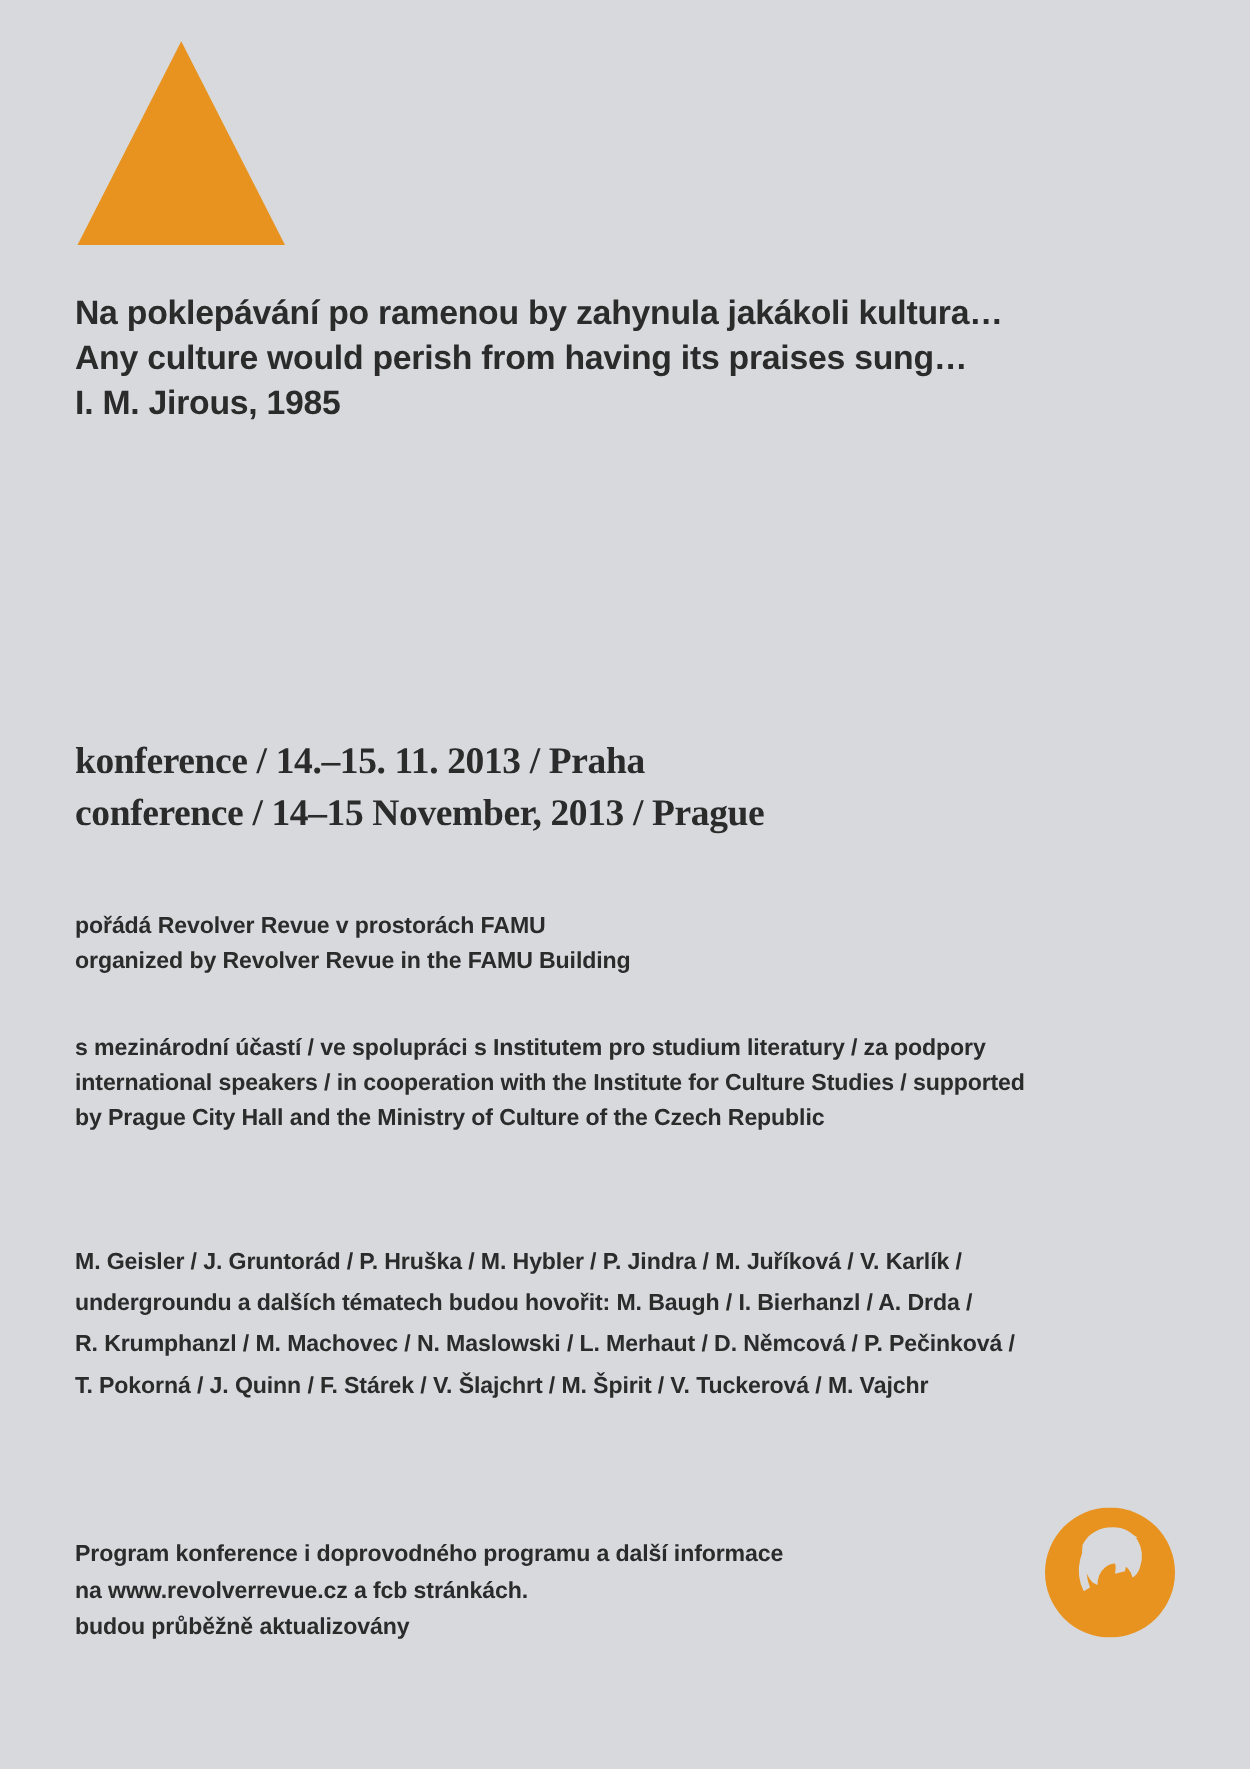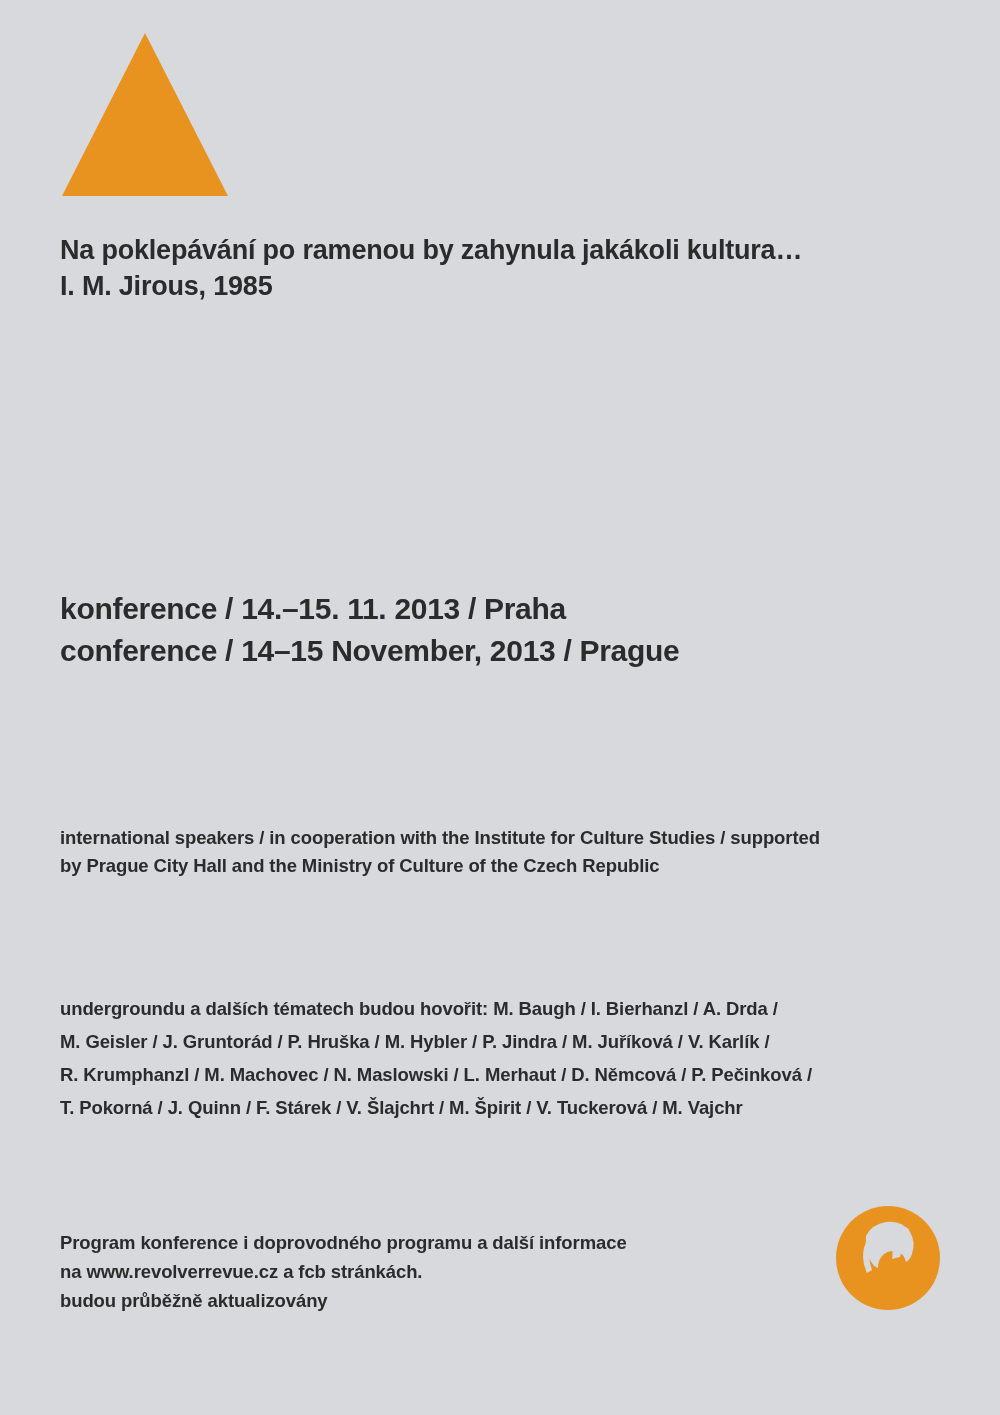--- a/index.html
+++ b/index.html
@@ -56,20 +56,21 @@
     color: #e8931f;
     line-height: 84px;
     white-space: nowrap;
   }
 
   .dates-block {
     position: absolute;
     left: 60px;
     top: 588px;
     width: 900px;
+    font-family: Liberation Serif, serif;
   }
   .dates-line {
     font-size: 30px;
     font-weight: bold;
     line-height: 42px;
     letter-spacing: -0.3px;
     color: #2b2b2b;
     white-space: nowrap;
   }
 
@@ -111,38 +112,44 @@
 <div class="poster">
 
   <div class="triangle-logo">
     <svg width="170" height="170" viewBox="0 0 170 170" aria-hidden="true">
       <polygon points="85,5 168,168 2,168" fill="#e8931f"></polygon>
     </svg>
   </div>
 
   <div class="quote-block">
     <div class="quote-line">Na poklepávání po ramenou by zahynula jakákoli kultura…</div>
+    <div class="quote-line">Any culture would perish from having its praises sung…</div>
     <div class="quote-line">I. M. Jirous, 1985</div>
   </div>
 
 
   <div class="dates-block">
     <div class="dates-line">konference / 14.–15. 11. 2013 / Praha</div>
     <div class="dates-line">conference / 14–15 November, 2013 / Prague</div>
   </div>
 
+  <div class="info-block" id="organizer-block">
+    <div class="info-line">pořádá Revolver Revue v prostorách FAMU</div>
+    <div class="info-line">organized by Revolver Revue in the FAMU Building</div>
+  </div>
 
   <div class="info-block" id="support-block">
+    <div class="info-line">s mezinárodní účastí / ve spolupráci s Institutem pro studium literatury / za podpory</div>
     <div class="info-line">international speakers / in cooperation with the Institute for Culture Studies / supported</div>
     <div class="info-line">by Prague City Hall and the Ministry of Culture of the Czech Republic</div>
   </div>
 
   <div class="info-block" id="speakers-block">
+    <div class="info-line">M. Geisler / J. Gruntorád / P. Hruška / M. Hybler / P. Jindra / M. Juříková / V. Karlík /</div>
     <div class="info-line">undergroundu a dalších tématech budou hovořit: M. Baugh / I. Bierhanzl / A. Drda /</div>
-    <div class="info-line">M. Geisler / J. Gruntorád / P. Hruška / M. Hybler / P. Jindra / M. Juříková / V. Karlík /</div>
     <div class="info-line">R. Krumphanzl / M. Machovec / N. Maslowski / L. Merhaut / D. Němcová / P. Pečinková /</div>
     <div class="info-line">T. Pokorná / J. Quinn / F. Stárek / V. Šlajchrt / M. Špirit / V. Tuckerová / M. Vajchr</div>
   </div>
 
   <div class="info-block" id="program-block">
     <div class="info-line">Program konference i doprovodného programu a další informace</div>
     <div class="info-line">na www.revolverrevue.cz a fcb stránkách.</div>
     <div class="info-line">budou průběžně aktualizovány</div>
   </div>
 

